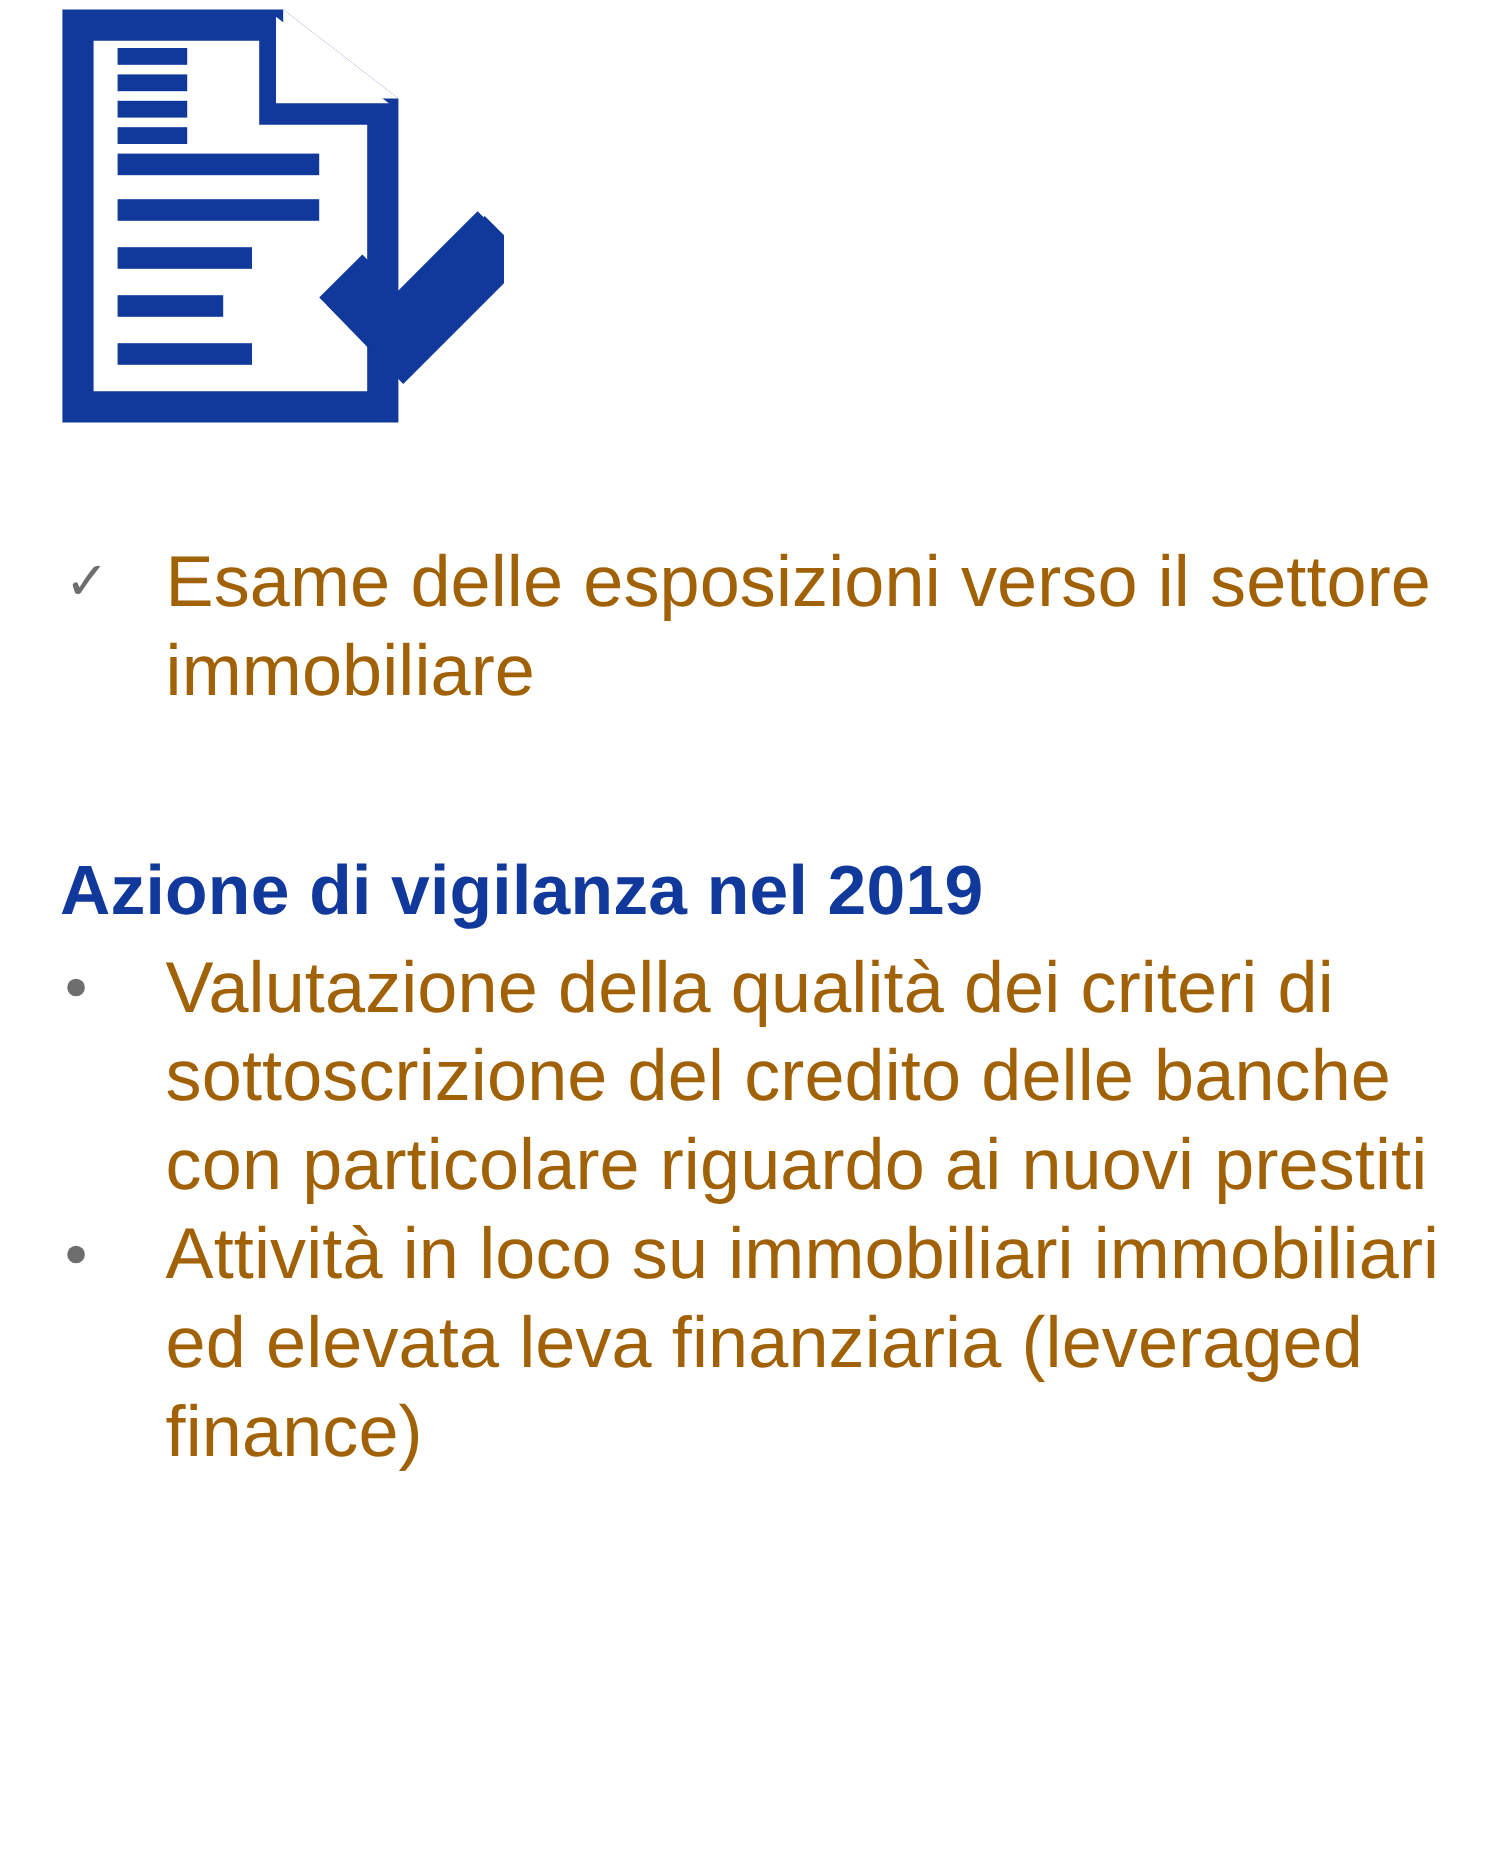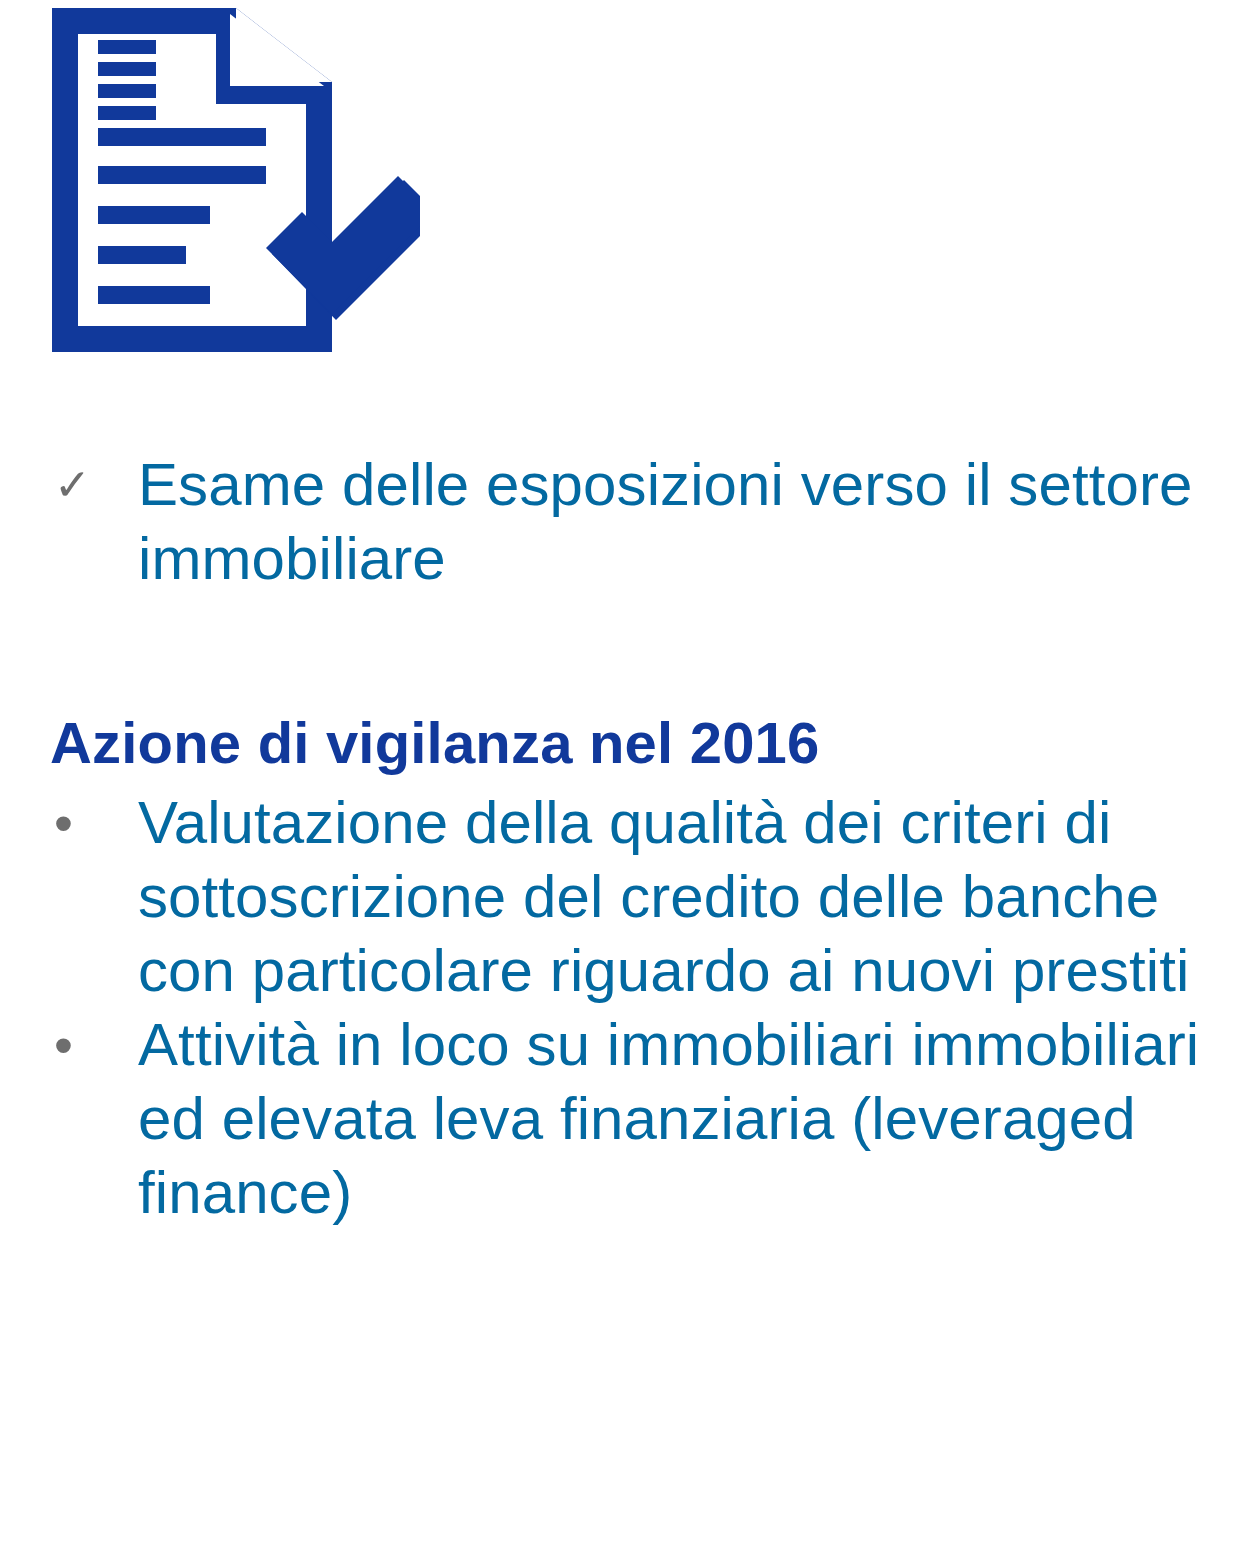--- a/index.html
+++ b/index.html
@@ -57,21 +57,21 @@
     line-height: 74px;
   }
   .marker.check {
     font-size: 44px;
   }
   .marker.dot {
     font-size: 54px;
   }
   .btext {
     flex: 1 1 auto;
-    color: #0369a1;
+    color: #a16207;
     font-size: 60px;
     line-height: 74px;
     letter-spacing: 0.1px;
   }
 
   .gap {
     height: 112px;
   }
 
   .heading {
@@ -116,21 +116,21 @@
 
   <div class="content">
 
     <div class="bullet-row">
       <span class="marker check">✓</span>
       <span class="btext">Esame delle esposizioni verso il settore immobiliare</span>
     </div>
 
     <div class="gap"></div>
 
-    <div class="heading">Azione di vigilanza nel 2016</div>
+    <div class="heading">Azione di vigilanza nel 2019</div>
 
     <div class="bullet-row">
       <span class="marker dot">•</span>
       <span class="btext">Valutazione della qualità dei criteri di sottoscrizione del credito delle banche con particolare riguardo ai nuovi prestiti</span>
     </div>
 
     <div class="bullet-row">
       <span class="marker dot">•</span>
       <span class="btext">Attività in loco su immobiliari immobiliari ed elevata leva finanziaria (leveraged finance)</span>
     </div>

